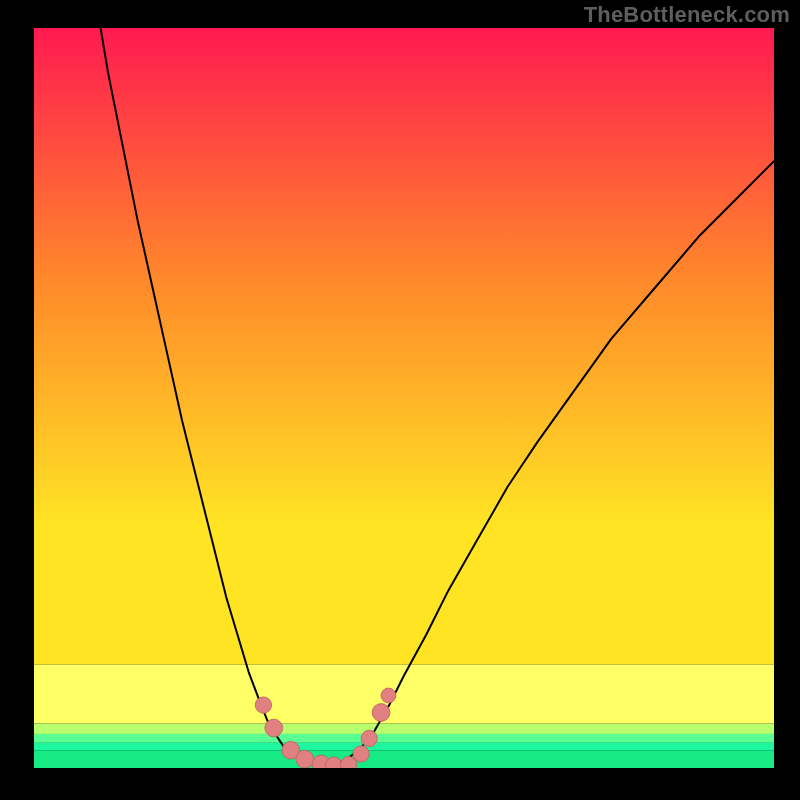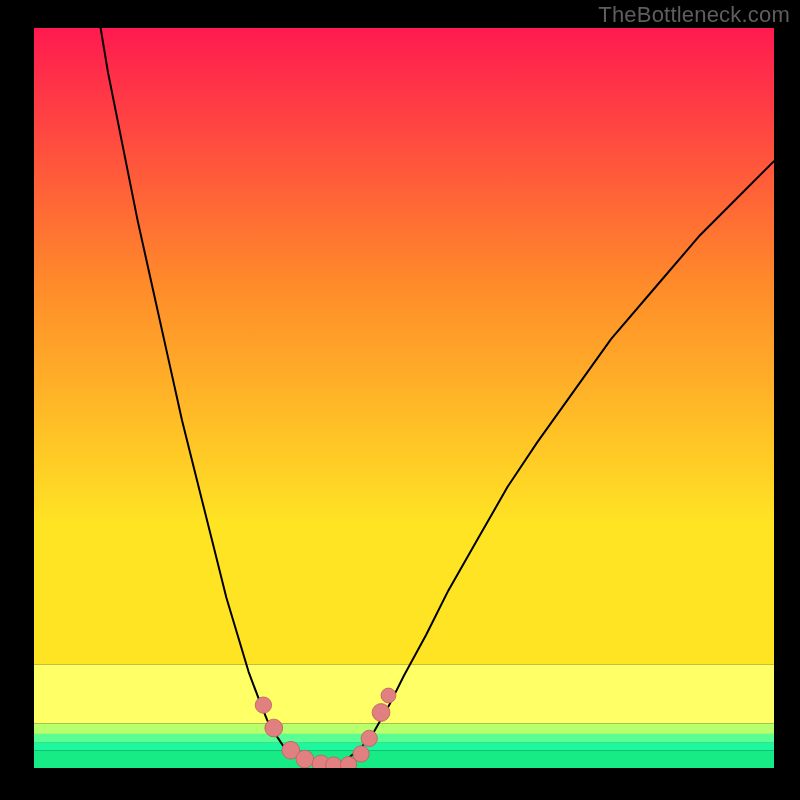--- a/index.html
+++ b/index.html
@@ -19,20 +19,21 @@
     height: 800px;
     background: #000;
   }
   .watermark {
     position: absolute;
     top: 2px;
     right: 10px;
     color: #5e5e5e;
     font-size: 22px;
     letter-spacing: 0.2px;
+    font-weight: bold;
   }
   .plot {
     position: absolute;
     left: 34px;
     top: 28px;
     width: 740px;
     height: 740px;
   }
 </style>
 </head>

